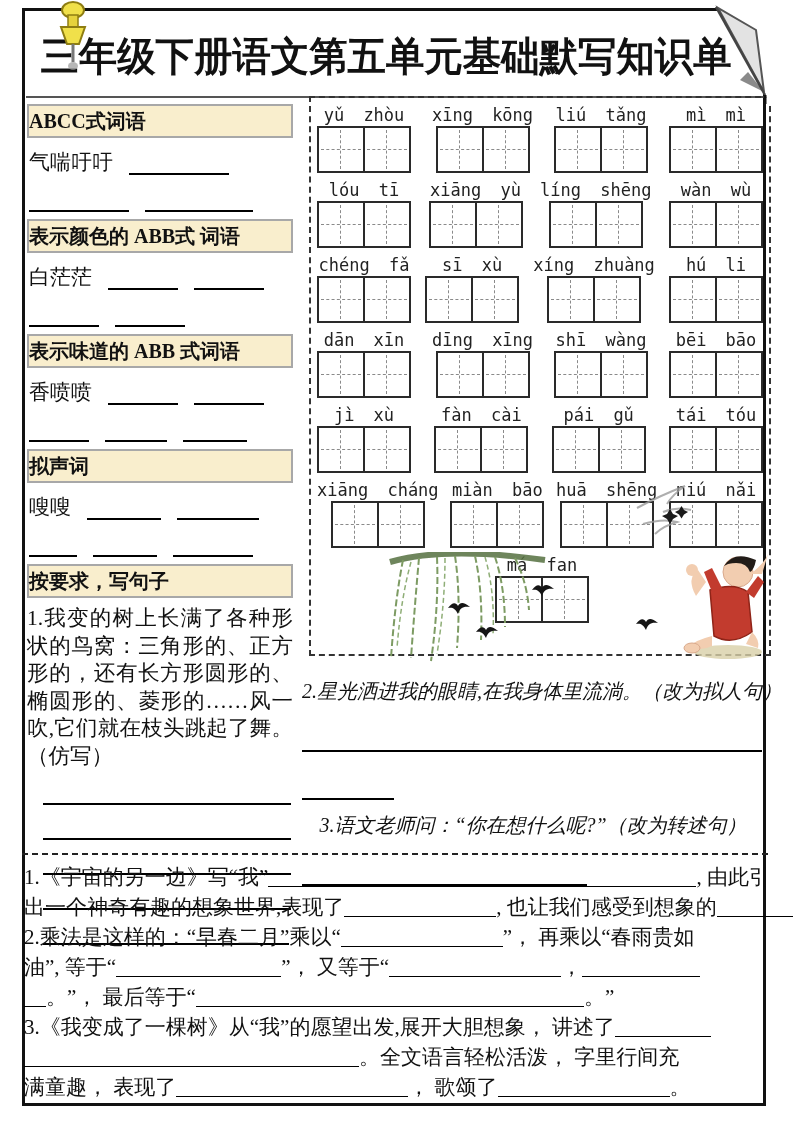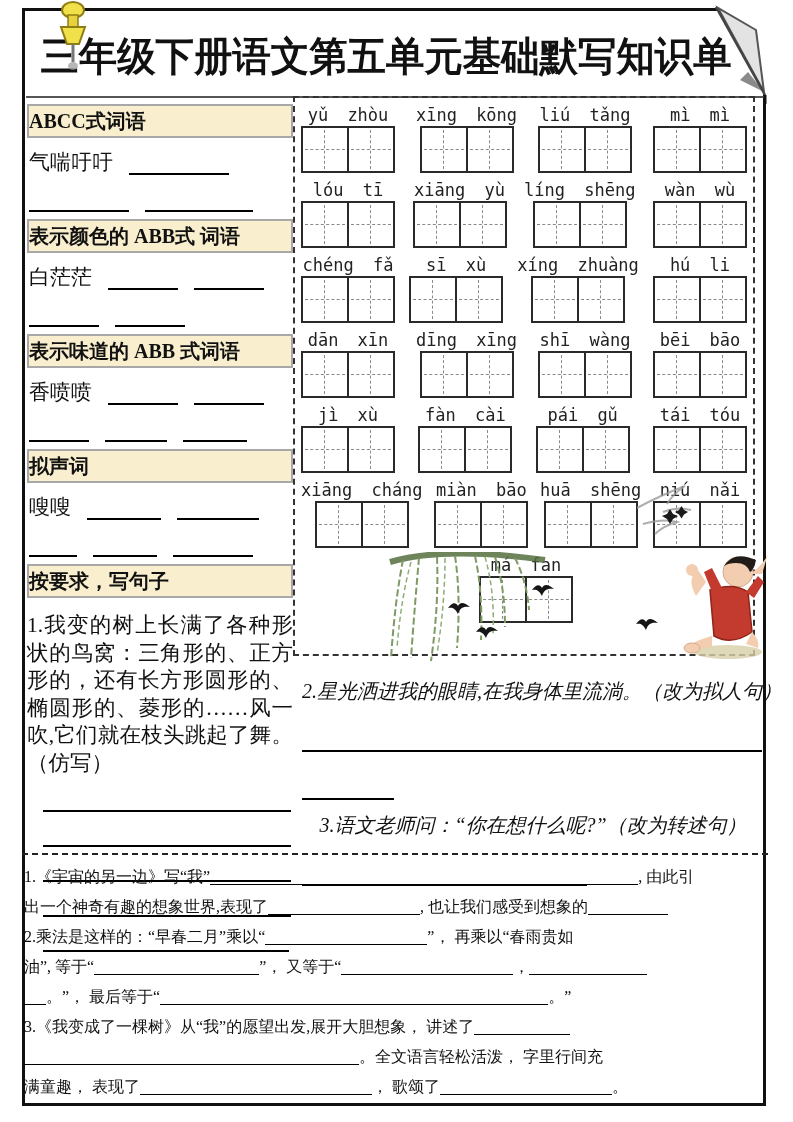--- a/index.html
+++ b/index.html
@@ -13,45 +13,45 @@
   .title-block .t{font-size:40px;font-weight:bold;letter-spacing:0px;transform:scaleX(0.96);white-space:nowrap;}
 
   
   .left-col{position:absolute;left:27px;top:104px;width:266px;}
   .sec{margin-bottom:7px;}
   .sec-header{background:#f9eecd;border:2px solid #a8a8a8;box-sizing:border-box;
         font-weight:bold;font-size:20px;padding:3px 0;line-height:24px;white-space:nowrap;}
   .word-row{display:flex;align-items:flex-end;gap:16px;height:37px;padding:0 2px;font-size:21px;}
   .word-row .w{white-space:nowrap;line-height:26px;}
   .blank{display:inline-block;border-bottom:2px solid #000;height:24px;box-sizing:border-box;}
-  .para{font-size:21.5px;line-height:27.5px;margin-top:14px;text-align:justify;}
+  .para{font-size:21.5px;line-height:27.5px;margin-top:7px;text-align:justify;}
   .ans-line{border-bottom:2px solid #000;height:33px;margin-left:16px;}
 
   
-  .pinyin-box{position:absolute;left:293px;top:96px;width:462px;height:560px;
+  .pinyin-box{position:absolute;left:309px;top:96px;width:462px;height:560px;
         border:2px dashed #333;box-sizing:border-box;padding:6px 6px 0 6px;}
   .prow{display:flex;justify-content:space-between;margin-bottom:6px;}
   .prow.single{justify-content:center;padding-left:4px;}
   .unit{display:flex;flex-direction:column;align-items:center;}
   .plabel{font-family:"DejaVu Sans Mono","Liberation Mono",monospace;
         font-size:17px;height:22px;line-height:22px;word-spacing:9px;white-space:nowrap;color:#222;}
   .tzg{display:flex;border:2px solid #2a2a2a;background:#fff;}
   .cell{width:44px;height:43px;position:relative;}
   .cell + .cell{border-left:2px solid #2a2a2a;}
   .cell::before{content:"";position:absolute;left:2px;right:2px;top:50%;margin-top:-1px;border-top:1.5px dashed #8a8a8a;}
   .cell::after{content:"";position:absolute;top:2px;bottom:2px;left:50%;margin-left:-1px;border-left:1.5px dashed #8a8a8a;}
 
   
   .sent-area{position:absolute;left:302px;top:678px;width:462px;}
   .stext{font-size:20px;line-height:26px;white-space:nowrap;font-style:italic;}
   .sline{border-bottom:2px solid #000;height:46px;}
 
   
   .dash-sep{position:absolute;left:22px;top:853px;width:746px;border-top:2.5px dashed #222;}
-  .bottom-area{position:absolute;left:24px;top:862px;width:742px;font-size:16px;}
+  .bottom-area{position:absolute;left:24px;top:862px;width:742px;font-size:21px;}
   .bline{height:30px;line-height:30px;white-space:nowrap;}
   .bline .blank{height:22px;vertical-align:-3px;border-bottom:1.5px solid #000;}
 
   
   .deco{position:absolute;pointer-events:none;}
 </style>
 </head>
 <body>
 
 <div class="page">

